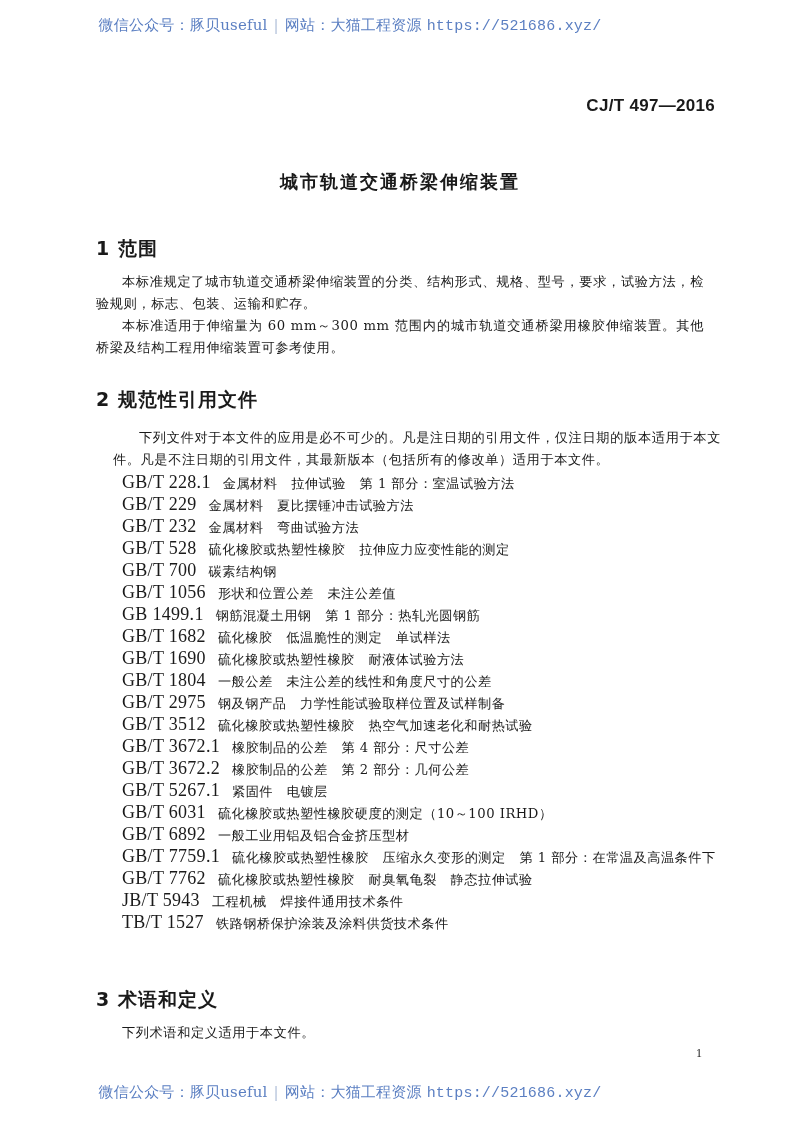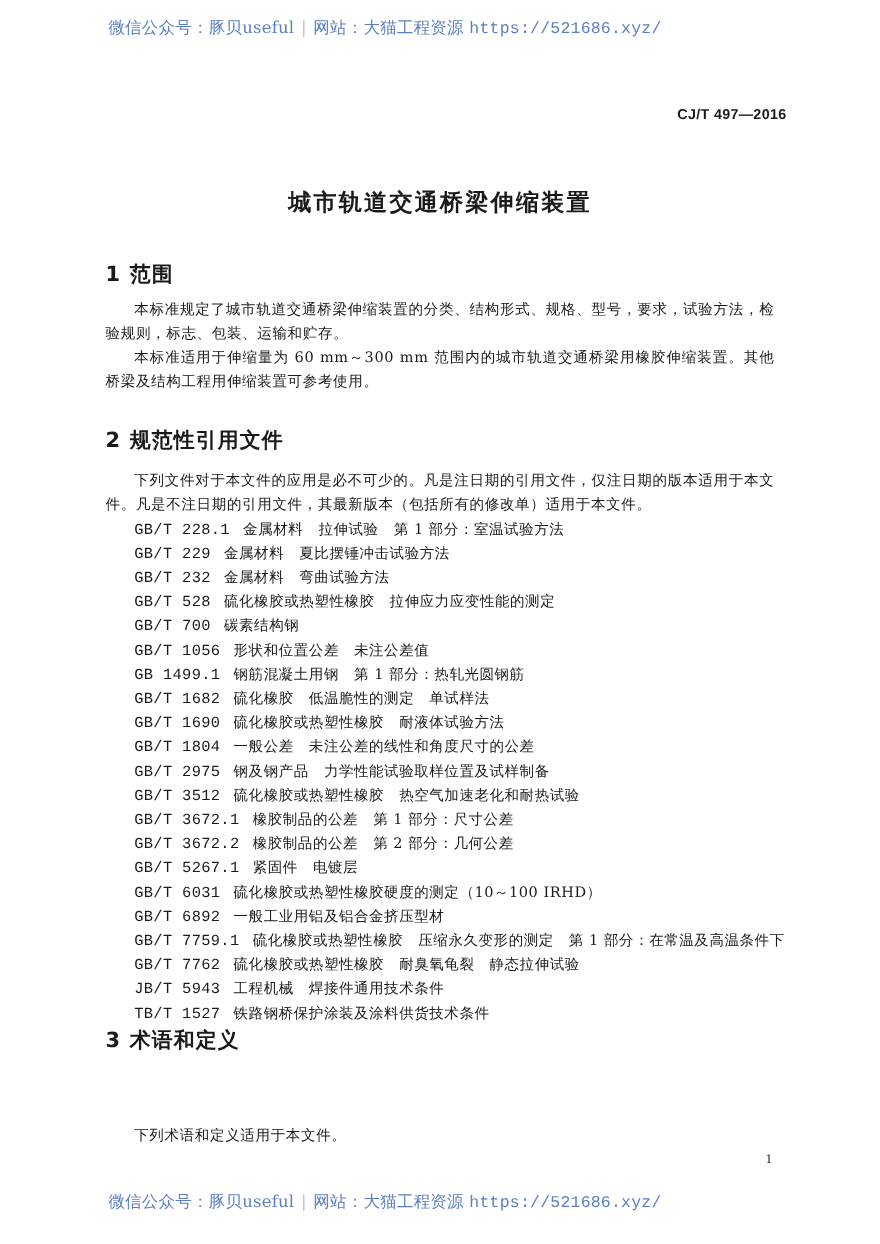--- a/index.html
+++ b/index.html
@@ -14,41 +14,41 @@
       font-family: "DejaVu Serif", "Liberation Serif", serif;
     }
     .watermark .sep { color: #b0bfd9; margin: 0 6px; }
     .watermark .url { font-family: "Liberation Mono", "DejaVu Sans Mono", monospace; }
     .wm-top { top: 16px; }
     .wm-bottom { top: 1083px; }
 
     .std-code {
       position: absolute; right: 85px; top: 96px;
       font-family: "Liberation Sans", "DejaVu Sans", sans-serif;
-      font-size: 13px; font-weight: bold; letter-spacing: 0.3px;
+      font-size: 17px; font-weight: bold; letter-spacing: 0.3px;
     }
     .doc-title {
       position: absolute; left: 0; width: 800px; top: 170px; text-align: center;
       font-family: "DejaVu Sans", "Liberation Sans", sans-serif;
-      font-size: 21px; font-weight: bold; letter-spacing: 2px;
+      font-size: 18px; font-weight: bold; letter-spacing: 2px;
     }
     .section-heading {
       position: absolute; left: 96px;
       font-family: "DejaVu Sans", "Liberation Sans", sans-serif;
       font-size: 19px; font-weight: bold; letter-spacing: 1px;
     }
     .section-heading .num { display: inline-block; width: 22px; }
     .para {
       position: absolute; left: 96px; width: 608px;
       font-size: 13.2px; line-height: 22px; text-indent: 26px;
       letter-spacing: 0.6px; text-align: justify;
     }
     .ref-list { position: absolute; left: 122px; top: 471px; margin: 0; padding: 0; list-style: none; }
     .ref-item { height: 22px; line-height: 22px; font-size: 13.2px; white-space: nowrap; letter-spacing: 0.5px; }
-    .ref-item .code { font-family: Liberation Mono, monospace; font-size: 14px; margin-right: 12px; letter-spacing: 0.3px; margin-top: 32px; }
+    .ref-item .code { font-family: Liberation Serif, serif; font-size: 18px; margin-right: 12px; letter-spacing: 0.3px; margin-top: 32px; }
     .page-number {
       position: absolute; right: 98px; top: 1046px;
       font-family: "Liberation Serif", serif; font-size: 12px;
     }
   </style>
 </head>
 <body>
 
 <div class="watermark wm-top">
   <span>微信公众号：豚贝useful</span><span class="sep">|</span><span>网站：大猫工程资源</span>
@@ -61,47 +61,47 @@
 
 <div class="section-heading" style="top:236px;">
   <span class="num">1</span><span>范围</span>
 </div>
 <div class="para" style="top:271px;">本标准规定了城市轨道交通桥梁伸缩装置的分类、结构形式、规格、型号，要求，试验方法，检验规则，标志、包装、运输和贮存。</div>
 <div class="para" style="top:315px;">本标准适用于伸缩量为 60 mm～300 mm 范围内的城市轨道交通桥梁用橡胶伸缩装置。其他桥梁及结构工程用伸缩装置可参考使用。</div>
 
 <div class="section-heading" style="top:387px;">
   <span class="num">2</span><span>规范性引用文件</span>
 </div>
-<div class="para" style="top:427px;">下列文件对于本文件的应用是必不可少的。凡是注日期的引用文件，仅注日期的版本适用于本文件。凡是不注日期的引用文件，其最新版本（包括所有的修改单）适用于本文件。</div>
+<div class="para" style="top:427px;margin-left:17px;">下列文件对于本文件的应用是必不可少的。凡是注日期的引用文件，仅注日期的版本适用于本文件。凡是不注日期的引用文件，其最新版本（包括所有的修改单）适用于本文件。</div>
 
 <ul class="ref-list">
   <li class="ref-item"><span class="code">GB/T 228.1</span><span>金属材料　拉伸试验　第 1 部分：室温试验方法</span></li>
   <li class="ref-item"><span class="code">GB/T 229</span><span>金属材料　夏比摆锤冲击试验方法</span></li>
   <li class="ref-item"><span class="code">GB/T 232</span><span>金属材料　弯曲试验方法</span></li>
   <li class="ref-item"><span class="code">GB/T 528</span><span>硫化橡胶或热塑性橡胶　拉伸应力应变性能的测定</span></li>
   <li class="ref-item"><span class="code">GB/T 700</span><span>碳素结构钢</span></li>
   <li class="ref-item"><span class="code">GB/T 1056</span><span>形状和位置公差　未注公差值</span></li>
   <li class="ref-item"><span class="code">GB 1499.1</span><span>钢筋混凝土用钢　第 1 部分：热轧光圆钢筋</span></li>
   <li class="ref-item"><span class="code">GB/T 1682</span><span>硫化橡胶　低温脆性的测定　单试样法</span></li>
   <li class="ref-item"><span class="code">GB/T 1690</span><span>硫化橡胶或热塑性橡胶　耐液体试验方法</span></li>
   <li class="ref-item"><span class="code">GB/T 1804</span><span>一般公差　未注公差的线性和角度尺寸的公差</span></li>
   <li class="ref-item"><span class="code">GB/T 2975</span><span>钢及钢产品　力学性能试验取样位置及试样制备</span></li>
   <li class="ref-item"><span class="code">GB/T 3512</span><span>硫化橡胶或热塑性橡胶　热空气加速老化和耐热试验</span></li>
-  <li class="ref-item"><span class="code">GB/T 3672.1</span><span>橡胶制品的公差　第 1 部分：尺寸公差</span></li>
+  <li class="ref-item"><span class="code">GB/T 3672.1</span><span>橡胶制品的公差　第 4 部分：尺寸公差</span></li>
   <li class="ref-item"><span class="code">GB/T 3672.2</span><span>橡胶制品的公差　第 2 部分：几何公差</span></li>
   <li class="ref-item"><span class="code">GB/T 5267.1</span><span>紧固件　电镀层</span></li>
   <li class="ref-item"><span class="code">GB/T 6031</span><span>硫化橡胶或热塑性橡胶硬度的测定（10～100 IRHD）</span></li>
   <li class="ref-item"><span class="code">GB/T 6892</span><span>一般工业用铝及铝合金挤压型材</span></li>
   <li class="ref-item"><span class="code">GB/T 7759.1</span><span>硫化橡胶或热塑性橡胶　压缩永久变形的测定　第 1 部分：在常温及高温条件下</span></li>
   <li class="ref-item"><span class="code">GB/T 7762</span><span>硫化橡胶或热塑性橡胶　耐臭氧龟裂　静态拉伸试验</span></li>
   <li class="ref-item"><span class="code">JB/T 5943</span><span>工程机械　焊接件通用技术条件</span></li>
   <li class="ref-item"><span class="code">TB/T 1527</span><span>铁路钢桥保护涂装及涂料供货技术条件</span></li>
 </ul>
 
-<div class="section-heading" style="top:933px;">
+<div class="section-heading" style="top:987px;">
   <span class="num">3</span><span>术语和定义</span>
 </div>
 <div class="para" style="top:1022px;">下列术语和定义适用于本文件。</div>
 
 <div class="page-number">1</div>
 
 <div class="watermark wm-bottom">
   <span>微信公众号：豚贝useful</span><span class="sep">|</span><span>网站：大猫工程资源</span>
   <span class="url">https://521686.xyz/</span>
 </div>

